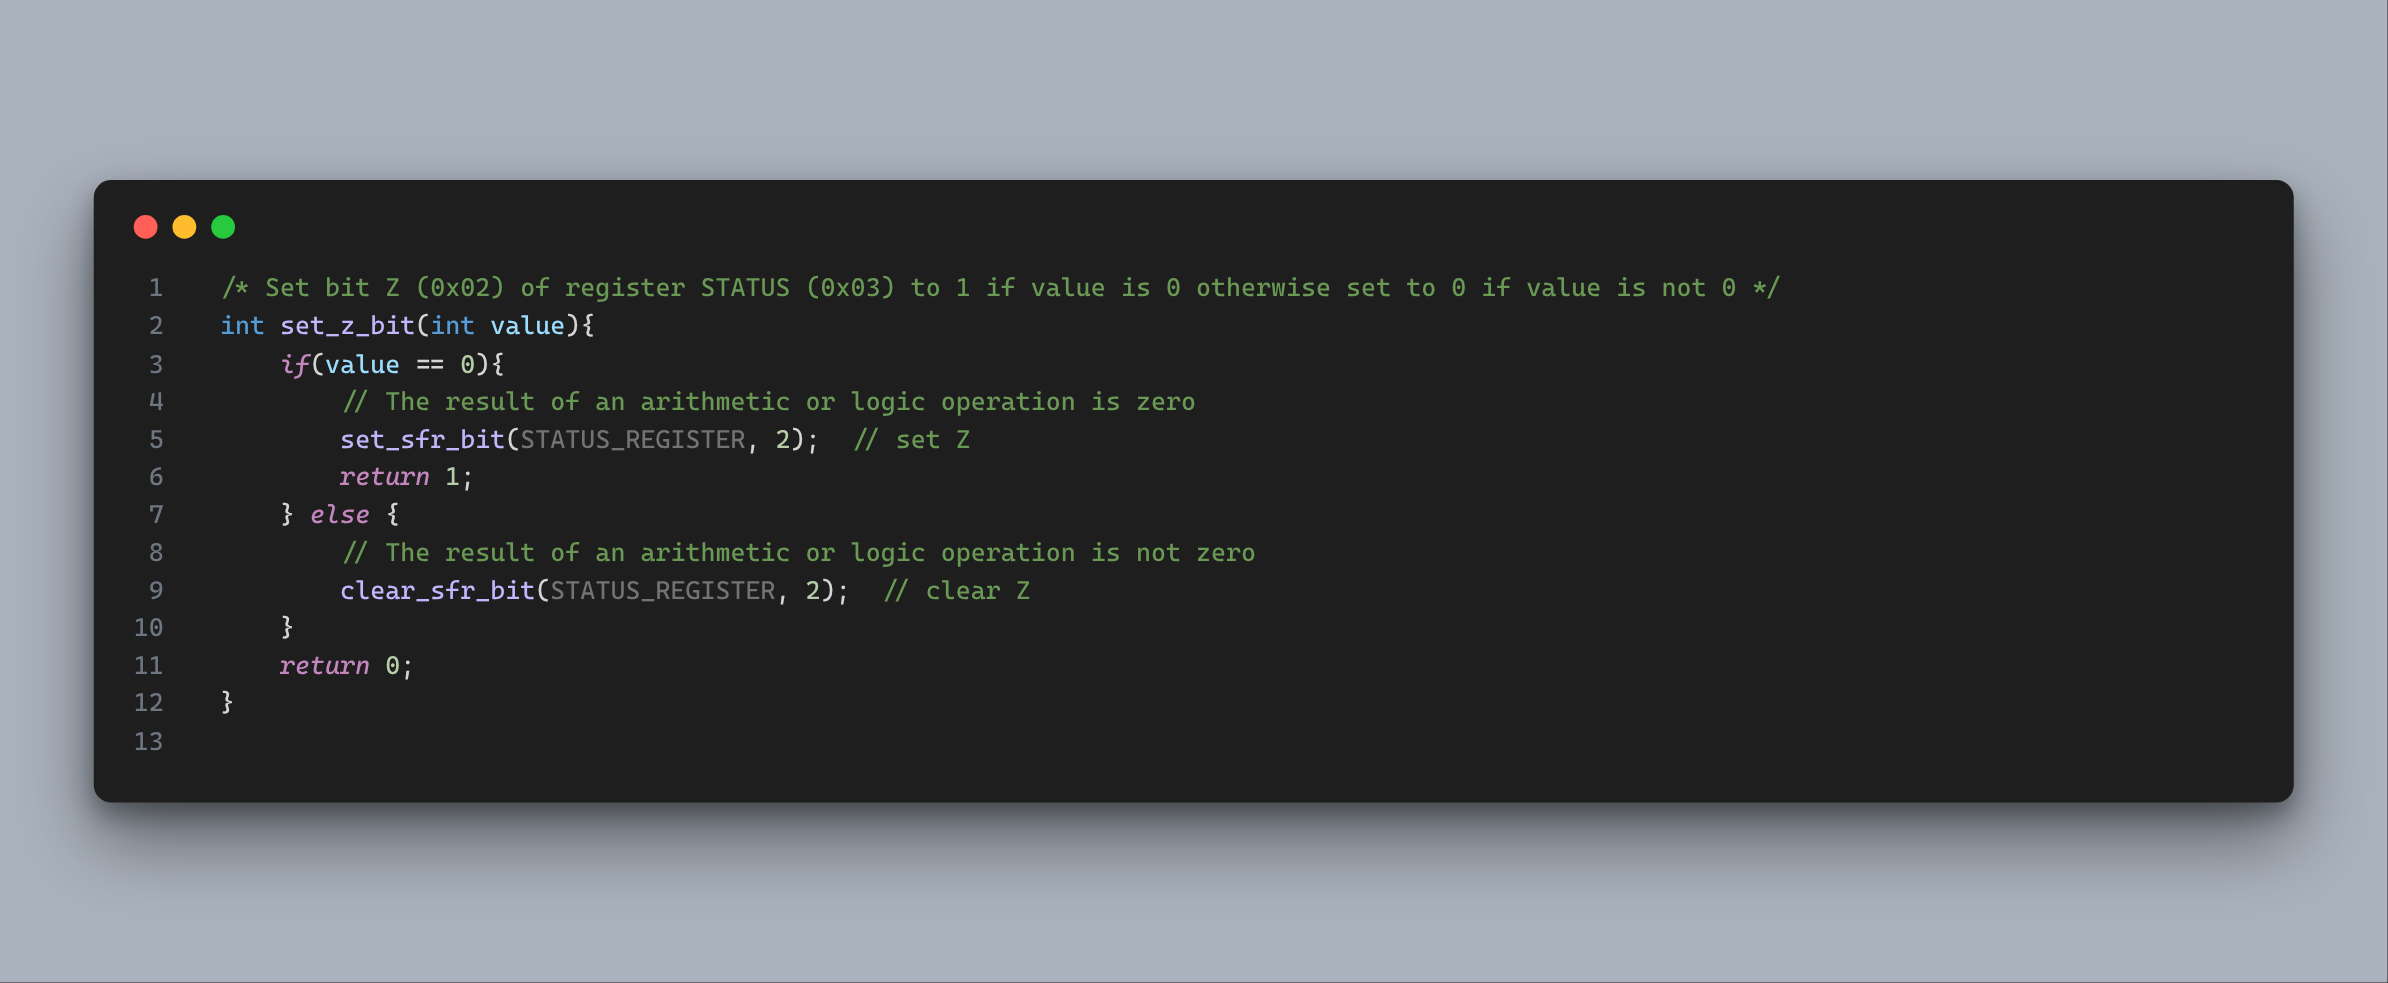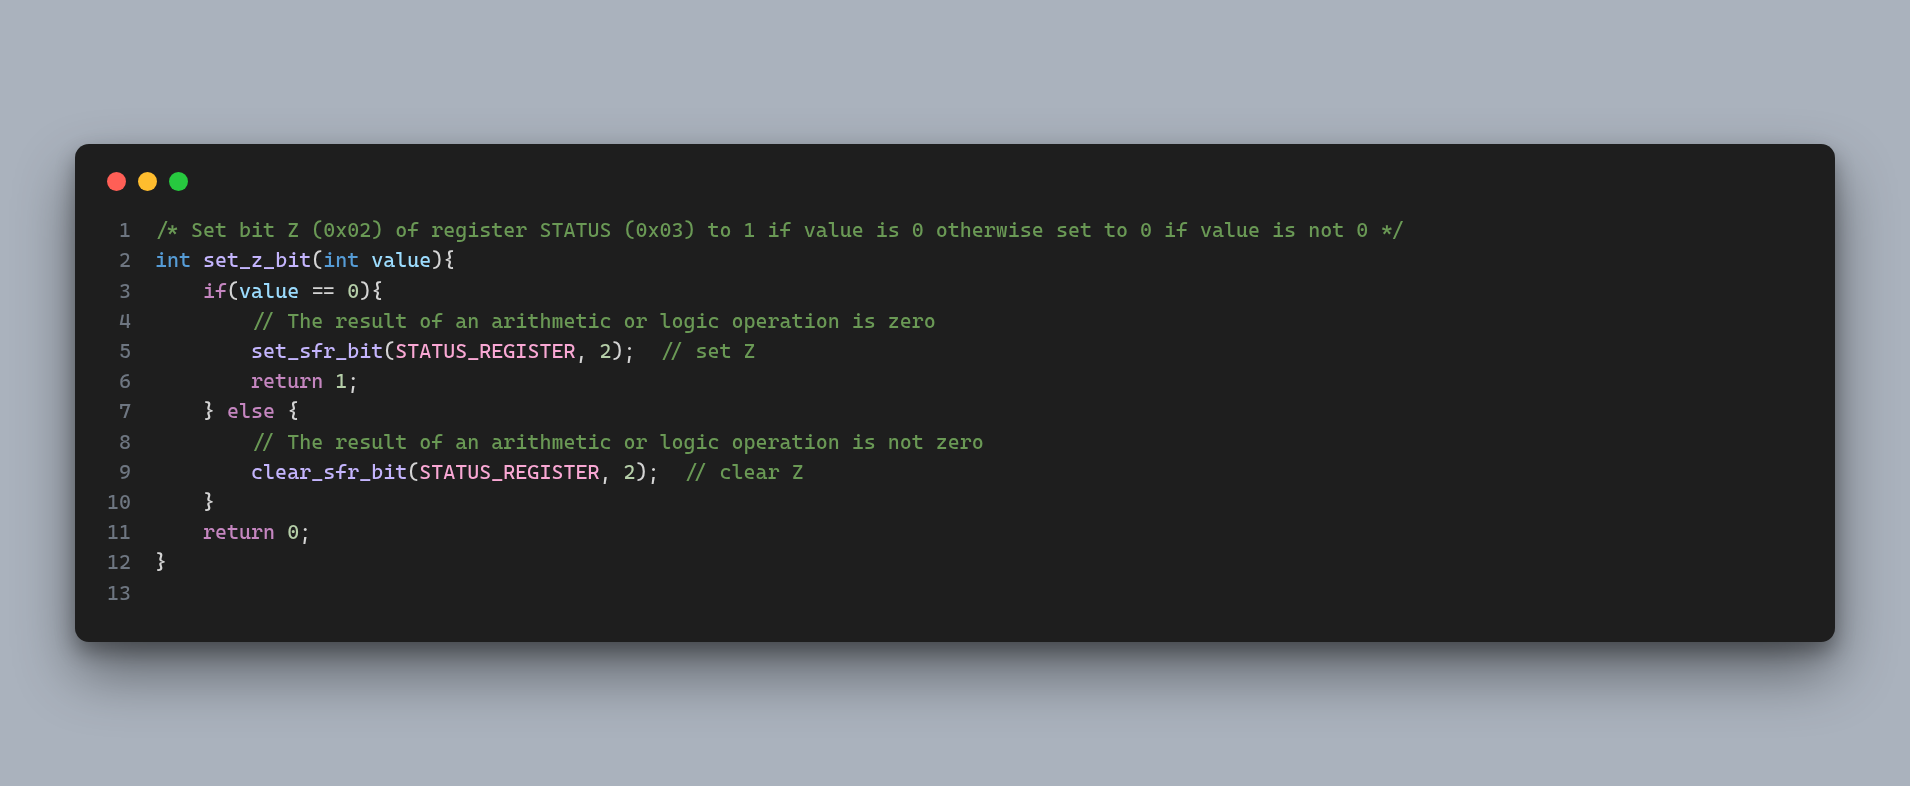--- a/index.html
+++ b/index.html
@@ -42,27 +42,27 @@
     display: flex;
   }
   .gutter {
     width: 50px;
     text-align: right;
     color: #6e7681;
     padding-right: 24px;
     user-select: none;
     flex-shrink: 0;
   }
-  .content { color: #d4d4d4; }
+  .content { color: #d4d4d4; margin-left: 21px; }
   .tok-comment { color: #6a9955; }
-  .tok-keyword { color: #c586c0; }
+  .tok-keyword { color: #c586c0; font-style: italic; }
   .tok-type    { color: #569cd6; text-align: right; }
   .tok-func    { color: #c4b5fd; }
   .tok-var     { color: #9cdcfe; }
-  .tok-const   { color: #f9a8d4; }
+  .tok-const   { color: #737373; }
   .tok-number  { color: #b5cea8; }
   .tok-punct   { color: #d4d4d4; }
 </style>
 </head>
 <body>
 
 <div class="window">
   <div class="traffic-lights">
     <div class="dot dot-red"></div>
     <div class="dot dot-yellow"></div>

